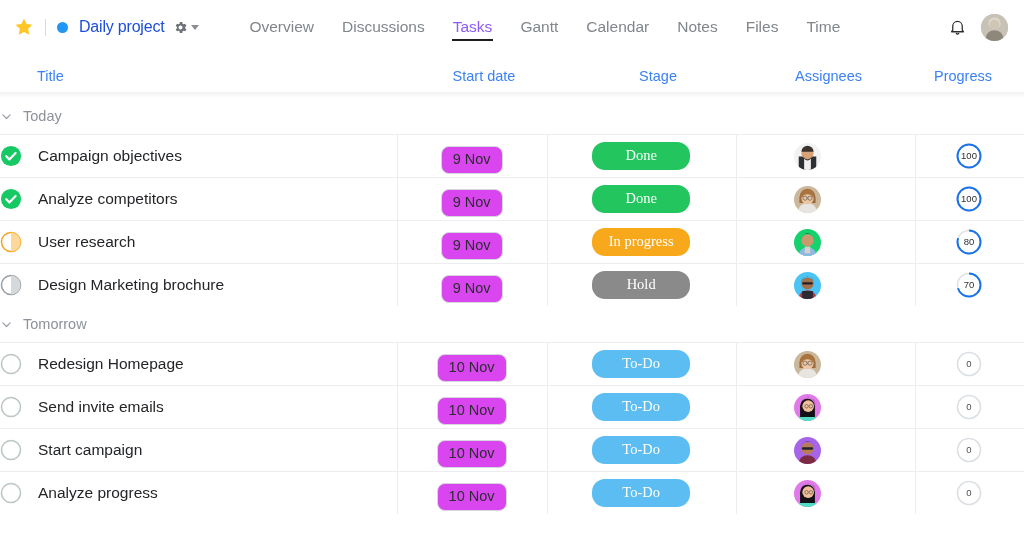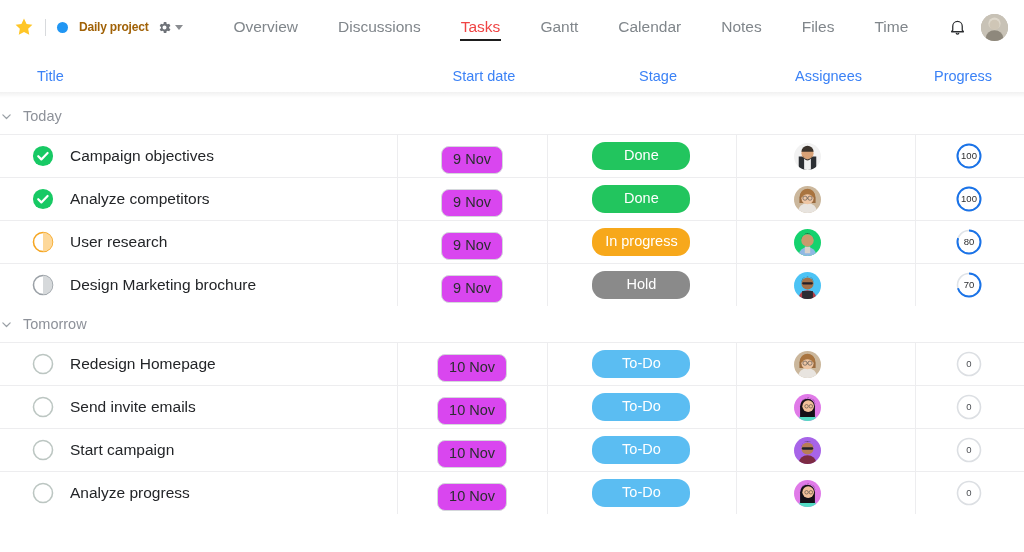--- a/index.html
+++ b/index.html
@@ -34,41 +34,41 @@
   .vsep {
     width: 1px; height: 17px; background: #d8dadd;
     margin: 0 11px 0 11px;
   }
   .blue-dot {
     width: 11px; height: 11px; border-radius: 50%;
     background: #2196f3; display: inline-block;
     margin-right: 11px;
   }
   .proj-title {
-    font-size: 12px; font-weight: bold; color: #a16207;
+    font-size: 16px; font-weight: normal; color: #1d4ed8;
     letter-spacing: -0.2px; white-space: nowrap;
   }
   .gear-wrap { display: flex; align-items: center; margin-left: 9px; gap: 3px; }
   .gear-icon { width: 15px; height: 15px; display:block; }
   .caret-down {
     width: 0; height: 0;
     border-left: 4px solid transparent;
     border-right: 4px solid transparent;
     border-top: 5px solid #8a8d91;
   }
   .nav {
-    display: flex; align-items: center; gap: 12px;
+    display: flex; align-items: center; gap: 0;
     margin-left: 36px; height: 54px;
   }
   .nav-tab {
     font-size: 15.5px; color: #80868b; padding: 0 14px;
     height: 54px; display: flex; align-items: center;
     position: relative; cursor: pointer; white-space: nowrap;
   }
-  .nav-tab.active { color: #ef4444; font-weight: normal; }
+  .nav-tab.active { color: #8b5cf6; font-weight: normal; }
   .nav-tab.active::after {
     content: ""; position: absolute;
     left: 13px; right: 13px; bottom: 13px;
     height: 2px; background: #1d1d1d;
   }
   .hdr-right {
     margin-left: auto; display: flex; align-items: center; gap: 14px;
   }
   .bell-icon { width: 19px; height: 20px; display:block; }
   .avatar-hdr {
@@ -113,21 +113,21 @@
   }
   .cell {
     display: flex; align-items: center; justify-content: center;
     position: relative;
   }
   .cell + .cell::before {
     content: ""; position: absolute; left: 0; top: 0; bottom: 0;
     width: 1px; background: #ededef;
   }
   .c-title {
-    width: 407px; justify-content: flex-start; padding-left: 32px; gap: 16px;
+    width: 407px; justify-content: flex-start; gap: 16px;
   }
   .c-start { width: 154px; }
   .c-stage { width: 194px; }
   .c-assign{ width: 147px; }
   .c-prog  { width: 112px; margin-left: 36px; }
 
   .task-name {
     font-size: 15.5px; color: #232528; white-space: nowrap;
   }
 
@@ -139,21 +139,21 @@
     border: 1px solid #d4d7db; border-radius: 8px;
     padding: 5px 11px 6px; font-size: 14.5px; color: #2b2d30;
     background: #d946ef; line-height: 1; white-space: nowrap;
     position: relative; top: 4px;
   }
 
   
   .pill {
     border-radius: 13px; color: #fff; font-size: 14.5px;
     padding: 6px 0 7px; width: 98px; text-align: center;
-    line-height: 1; white-space: nowrap;
+    line-height: 1; white-space: nowrap; font-family: Liberation Serif, serif;
   }
 
   
   .avatar {
     width: 27px; height: 27px; border-radius: 50%;
     overflow: hidden; position: relative; flex: 0 0 27px;
   }
   .avatar svg { display:block; width:100%; height:100%; }
 
   

